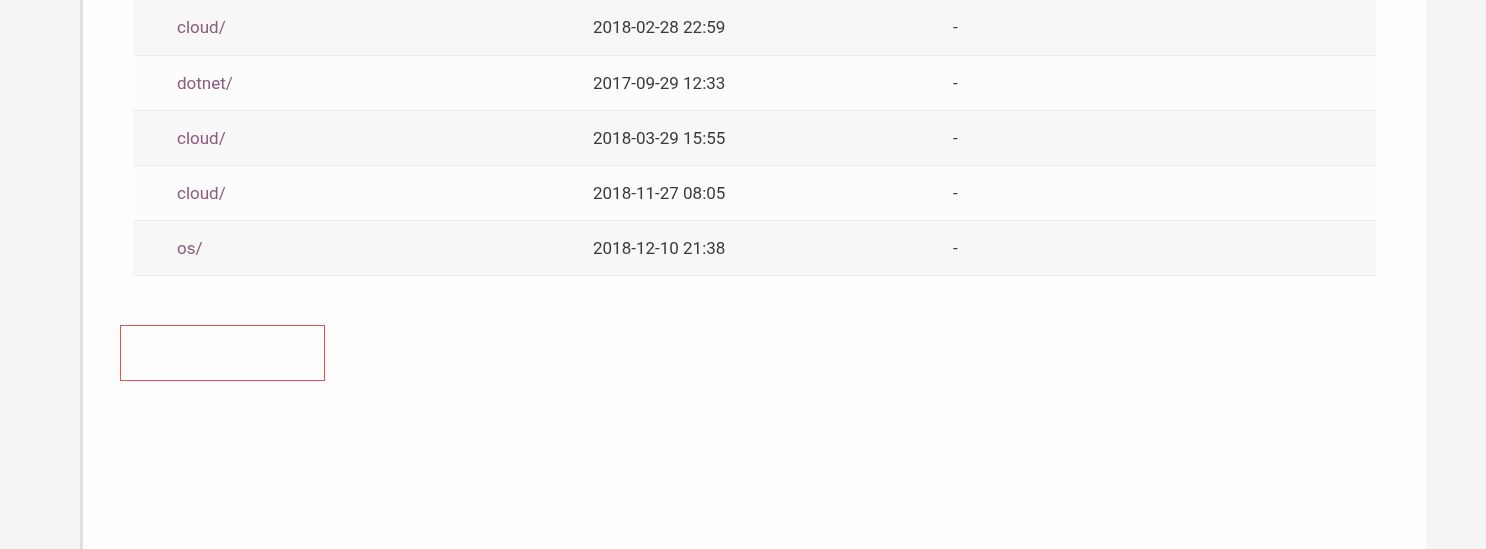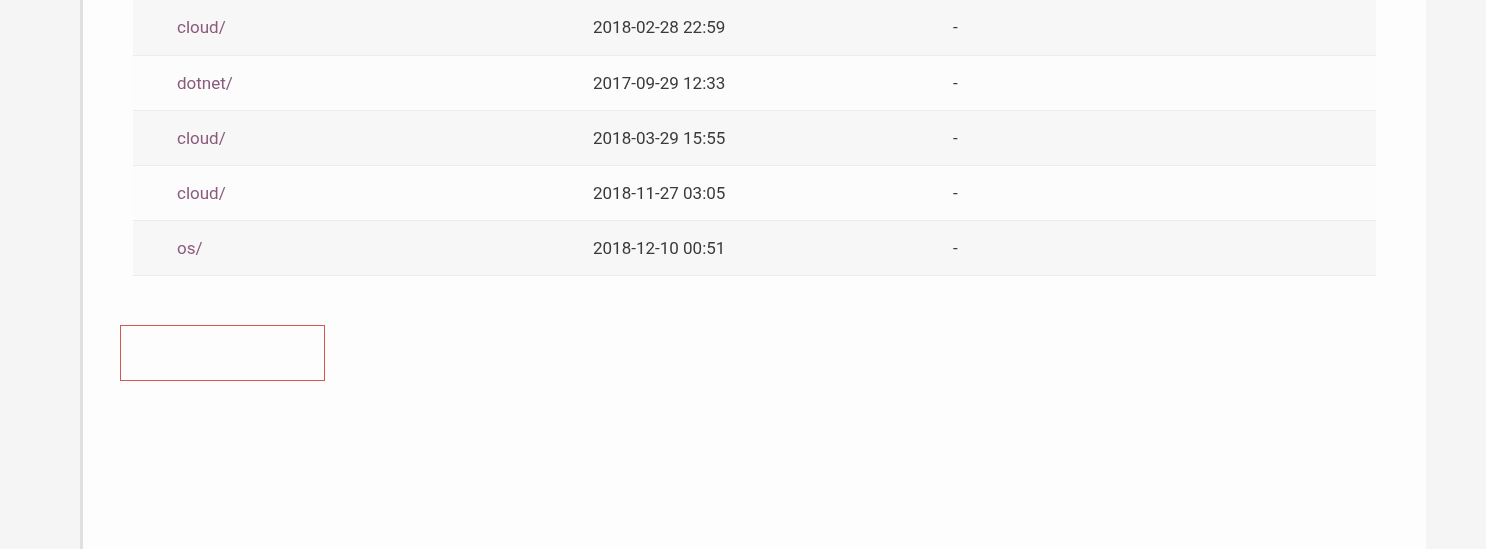--- a/index.html
+++ b/index.html
@@ -98,28 +98,28 @@
           <td class="cell cell-name">
             <a class="dir-link">cloud/</a>
           </td>
           <td class="cell cell-date">2018-03-29 15:55</td>
           <td class="cell cell-size">-</td>
         </tr>
         <tr class="table-row">
           <td class="cell cell-name">
             <a class="dir-link">cloud/</a>
           </td>
-          <td class="cell cell-date">2018-11-27 03:05</td>
+          <td class="cell cell-date">2018-11-27 08:05</td>
           <td class="cell cell-size">-</td>
         </tr>
         <tr class="table-row">
           <td class="cell cell-name">
             <a class="dir-link">os/</a>
           </td>
-          <td class="cell cell-date">2018-12-10 00:51</td>
+          <td class="cell cell-date">2018-12-10 21:38</td>
           <td class="cell cell-size">-</td>
         </tr>
       </tbody>
     </table>
   </div>
 </div>
 
 <div class="highlight-box"></div>
 
 </body></html>

